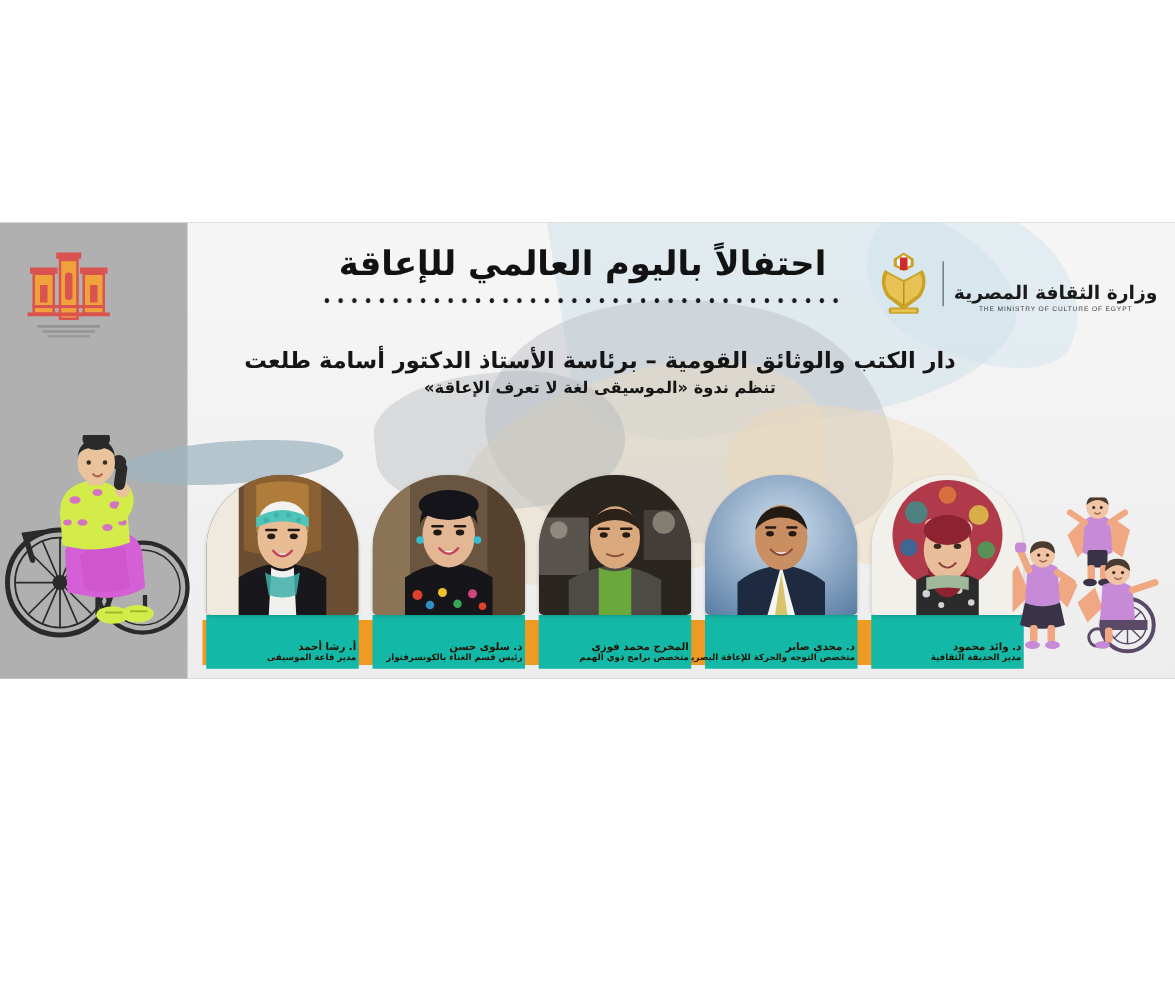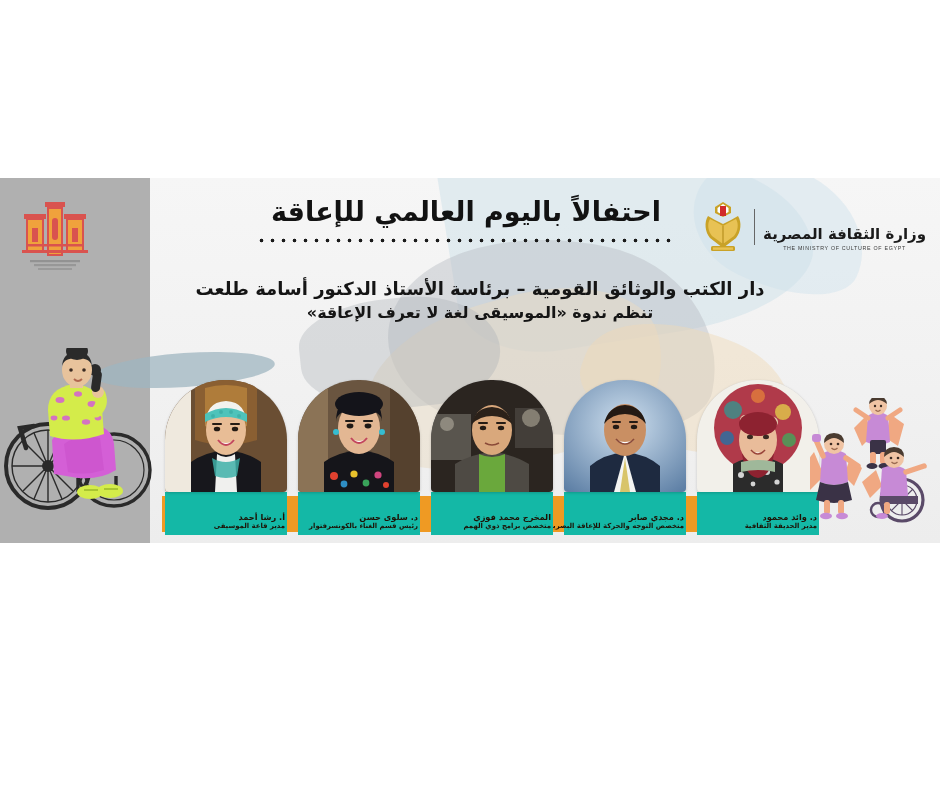--- a/index.html
+++ b/index.html
@@ -144,21 +144,21 @@
     text-align: center;
     z-index: 7;
     color: #151515;
   }
   .body-copy .line {
     font-size: 18px;
     font-weight: 700;
     line-height: 1.42;
     white-space: nowrap;
   }
-  .body-copy .line.l2 { font-size: 16px; }
+  .body-copy .line.l2 { font-size: 13px; }
   .body-copy .line.l3 { font-size: 17.5px; }
 
   
   .portrait-row {
     position: absolute;
     left: 165px; top: 380px;
     display: flex;
     gap: 11px;
     z-index: 8;
   }

